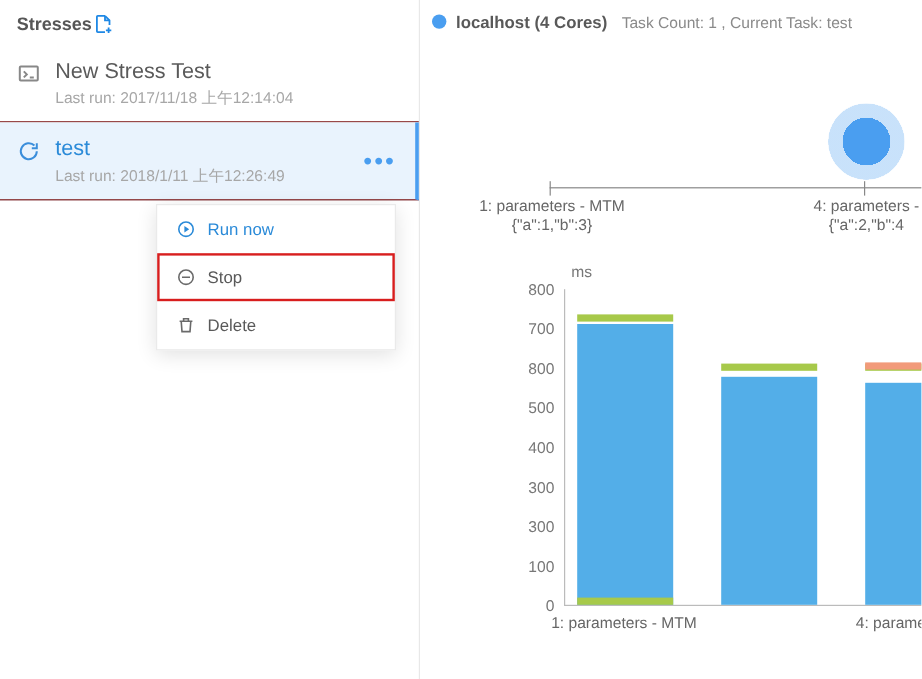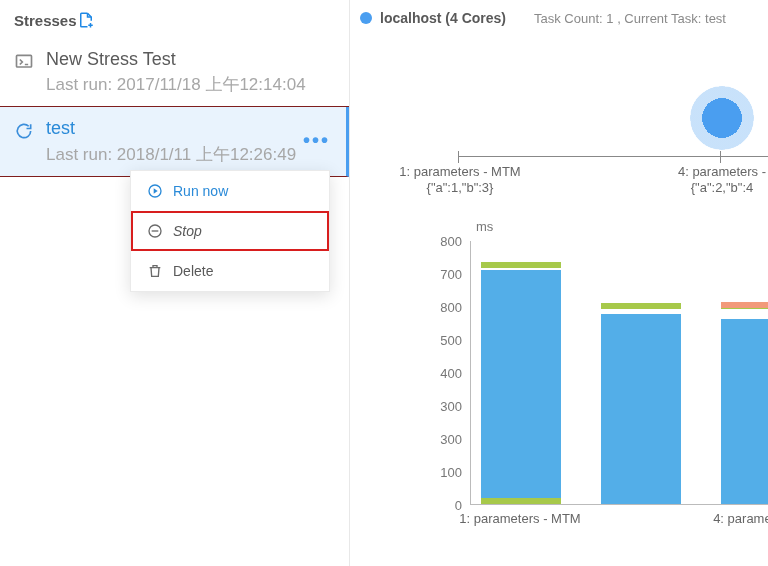--- a/index.html
+++ b/index.html
@@ -10,34 +10,34 @@
   .sidebar-header { display: flex; align-items: center; padding: 10px 14px 8px 14px; }
   .sidebar-title { font-size: 15px; font-weight: 600; color: #565656; }
   .add-icon { width: 18px; height: 20px; color: #1e88e5; cursor: pointer; }
   .item { padding: 10px 14px 10px 14px; border-bottom: 1px solid #7f1d1d; display: flex; align-items: flex-start; gap: 12px; position: relative; }
   .item.selected { background: #e9f3fd; border-right: 3px solid #4a9ef0; }
   .item-icon { width: 20px; height: 20px; margin-top: 4px; color: #888; flex-shrink: 0; }
   .item.selected .item-icon { color: #3b8edb; }
   .item-body { flex: 1; }
   .item-title { font-size: 18px; color: #5a5a5a; line-height: 1.3; }
   .item.selected .item-title { color: #2a8ad8; }
-  .item-sub { font-size: 17px; color: #a7a7a7; margin-top: 2px; }
+  .item-sub { font-size: 13px; color: #a7a7a7; margin-top: 2px; }
   .more-btn { position: absolute; right: 16px; top: 22px; color: #4a9ef0; font-size: 20px; letter-spacing: 2px; cursor: pointer; font-weight: 700; }
   
   .popover { position: absolute; left: 130px; top: 170px; width: 200px; background: #fff; border: 1px solid #eaeaea; box-shadow: 0 4px 16px rgba(0,0,0,0.12); z-index: 5; }
   .popover-item { display: flex; align-items: center; gap: 10px; padding: 12px 16px; font-size: 14px; cursor: pointer; }
   .popover-item .pi-icon { width: 16px; height: 16px; display: inline-flex; align-items: center; justify-content: center; color: #6a6a6a; }
   .popover-item.highlight .pi-icon, .popover-item.highlight span { color: #2a8ad8; }
-  .popover-item.boxed { outline: 2px solid #d81e1e; outline-offset: -2px; font-style: italic; }
+  .popover-item.boxed { outline: 2px solid #d81e1e; outline-offset: -2px; }
   
   .main { flex: 1; padding: 10px 0 0 10px; position: relative; overflow: hidden; }
   .main-header { display: flex; align-items: center; gap: 8px; font-size: 14px; color: #595959; }
   .dot { width: 12px; height: 12px; border-radius: 50%; background: #4a9ef0; }
   .hostline { font-weight: 700; }
-  .taskcount { margin-left: 20px; font-size: 13px; color: #8a8a8a; white-space: nowrap; }
+  .taskcount { margin-left: 4px; font-size: 13px; color: #8a8a8a; white-space: nowrap; }
   
   .chart1 { position: relative; height: 165px; margin-top: 10px; }
   .c1-axis { position: absolute; left: 98px; right: -40px; top: 120px; border-top: 1px solid #888; }
   .c1-tick { position: absolute; top: -6px; width: 0; border-left: 1px solid #888; height: 12px; }
   .c1-lbl { position: absolute; top: 128px; width: 200px; text-align: center; font-size: 13px; color: #666; line-height: 1.2; }
   .pulse { position: absolute; width: 64px; height: 64px; border-radius: 50%; background: radial-gradient(circle, #4a9ef0 0 44%, rgba(74,158,240,0.3) 44% 70%, rgba(74,158,240,0.12) 70% 100%); }
   
   .chart2 { position: relative; margin-top: 30px; }
   .c2-unit { position: absolute; left: 116px; top: -12px; font-size: 13px; color: #777; }
   .c2-plot { position: absolute; left: 60px; top: 10px; right: -40px; bottom: 0; }

